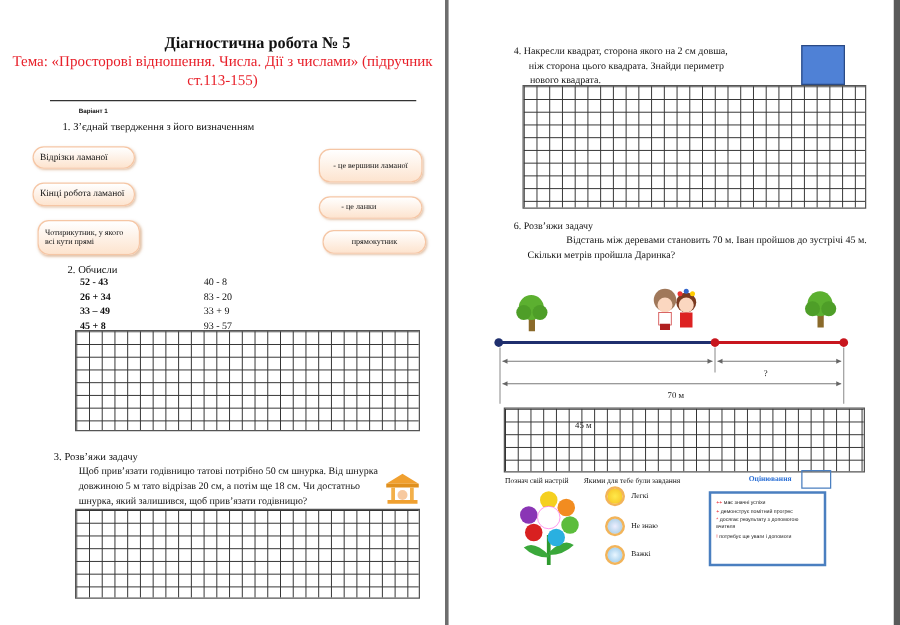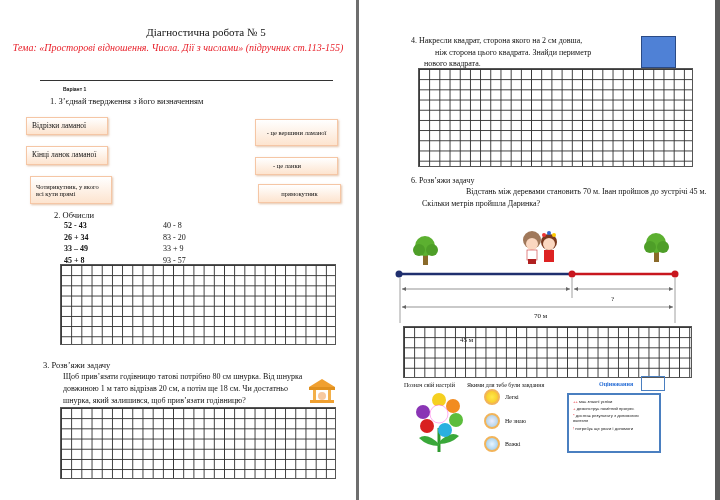--- a/index.html
+++ b/index.html
@@ -3,26 +3,26 @@
 <meta charset="utf-8">
 <style>
   html, body { margin:0; padding:0; }
   body { width:720px; height:500px; position:relative; overflow:hidden; background:#ffffff; font-family:"Liberation Serif", serif; color:#111; }
   .page { position:absolute; top:0; height:500px; background:#fff; }
   #page-left { left:0; width:356px; }
   #page-right { left:359px; width:356px; }
   .divider { position:absolute; left:356px; top:0; width:3px; height:500px; background:#6e6e6e; }
   .right-edge { position:absolute; left:715px; top:0; width:5px; height:500px; background:#5a5a5a; }
   .abs { position:absolute; }
-  .title { left:0; width:412px; top:26px; text-align:center; font-weight:normal; font-size:11px; }
-  .topic { left:0; width:356px; top:42px; text-align:center; color:#e8202a; font-size:10px;font-style:italic; }
+  .title { left:0; width:412px; top:26px; text-align:center; font-weight:bold; font-size:13px; }
+  .topic { left:0; width:356px; top:42px; text-align:center; color:#e8202a; font-size:12px; }
   .hr { left:40px; top:80px; width:293px; height:1px; background:#333; }
   .variant { left:63px; top:86px; font-size:5px; font-weight:bold; font-family:"Liberation Sans", sans-serif; }
   .task-title { font-size:8.5px; }
-  .box { position:absolute; border:1px solid #f5c6a5; border-radius:0; background:linear-gradient(#fff, #fde4cf); box-shadow:1px 1px 2px rgba(200,140,90,0.5); font-size:7.5px; padding:3px 5px; box-sizing:border-box; display:flex; align-items:center; line-height:1.15; }
+  .box { position:absolute; border:1px solid #f5c6a5; border-radius:9px; background:linear-gradient(#fff, #fde4cf); box-shadow:1px 1px 2px rgba(200,140,90,0.5); font-size:7.5px; padding:3px 5px; box-sizing:border-box; display:flex; align-items:center; line-height:1.15; }
   .calc { font-size:8px; line-height:11.5px; }
   .grid { position:absolute; border:1px solid #555;
     background-image:linear-gradient(to right, #333 1px, transparent 1px), linear-gradient(to bottom, #333 1px, transparent 1px);
     background-size:10.2px 10.2px; box-sizing:border-box; }
   .task-text { font-size:8px; line-height:12px; }
   .blue-square { left:282px; top:36px; width:33px; height:30px; background:#4f81d6; border:1px solid #2a4a85; }
   .small-label { font-size:6px; font-family:"Liberation Serif", serif; }
   .legend-box { left:208px; top:393px; width:94px; height:60px; border:2px solid #4a7fc0; box-sizing:border-box; padding:3px 4px; font-size:4.2px; font-family:"Liberation Sans", sans-serif; line-height:7px; color:#222; }
   .legend-box .mark { color:#e8202a; }
   .eval-title { left:240px; top:381px; font-size:6px; color:#2a6fd6; font-weight:bold; }
@@ -36,21 +36,21 @@
   <div class="abs title">Діагностична робота № 5</div>
   <div class="abs topic">Тема:  «Просторові відношення. Числа. Дії з числами» (підручник ст.113-155)</div>
   <div class="abs hr"></div>
   <div class="abs variant">Варіант 1</div>
   <div class="abs task-title" style="left:50px; top:96px;">1.  З’єднай твердження з його визначенням</div>
 
   <div class="box" style="left:26px; top:117px; width:82px; height:18px;">
       <span>Відрізки ламаної</span>
     </div>
   <div class="box" style="left:26px; top:146px; width:82px; height:19px;">
-      <span>Кінці ланок ламаної</span>
+      <span>Кінці робота ламаної</span>
     </div>
   <div class="box" style="left:30px; top:176px; width:82px; height:28px; font-size:6.5px;">
       <span>Чотирикутник, у якого всі кути прямі</span>
     </div>
 
   <div class="box" style="left:255px; top:119px; width:83px; height:27px; font-size:6.5px; justify-content:center; text-align:center;">
       <span>-    це вершини ламаної</span>
     </div>
   <div class="box" style="left:255px; top:157px; width:83px; height:18px; font-size:6.5px;">
       <span style="padding-left:12px;">-   це ланки</span>
@@ -68,45 +68,45 @@
   </div>
   <div class="abs calc" style="left:163px; top:220px;">
     <div>40 - 8</div>
     <div>83 - 20</div>
     <div>33 + 9</div>
     <div>93 - 57</div>
   </div>
   <div class="grid" style="left:60px; top:264px; width:276px; height:81px;"></div>
 
   <div class="abs task-title" style="left:43px; top:360px;">3.  Розв’яжи задачу</div>
-  <div class="abs task-text" style="left:63px; top:371px; width:248px;">Щоб прив’язати годівницю татові потрібно 80 см шнурка. Від шнурка довжиною 1 м тато відрізав 20 см, а потім ще 18 см. Чи достатньо шнурка, який залишився, щоб прив’язати годівницю?</div>
+  <div class="abs task-text" style="left:63px; top:371px; width:248px;">Щоб прив’язати годівницю татові потрібно 50 см шнурка. Від шнурка довжиною 5 м тато відрізав 20 см, а потім ще 18 см. Чи достатньо шнурка, який залишився, щоб прив’язати годівницю?</div>
   <div class="abs" style="left:307px; top:377px; width:30px; height:28px;">
     <svg width="30" height="28" viewBox="0 0 30 28">
       <polygon points="2,10 15,2 28,10" fill="#f0a030"></polygon>
       <rect x="2" y="10" width="26" height="3" fill="#e0901e"></rect>
       <rect x="6" y="13" width="3" height="10" fill="#f3b04a"></rect>
       <rect x="21" y="13" width="3" height="10" fill="#f3b04a"></rect>
       <circle cx="15" cy="19" r="4" fill="#f7c9a0"></circle>
       <rect x="3" y="23" width="24" height="3" fill="#f0a030"></rect>
     </svg>
   </div>
   <div class="grid" style="left:60px; top:407px; width:276px; height:72px;"></div>
 </div>
 
 <div class="divider"></div>
 
 <div class="page" id="page-right">
   <div class="abs task-text" style="left:52px; top:35px;">4.  Накресли квадрат, сторона якого на 2 см довша,</div>
-  <div class="abs task-text" style="left:76px; top:47px;text-align:center;">ніж сторона цього квадрата. Знайди периметр</div>
+  <div class="abs task-text" style="left:64px; top:47px;text-align:center;">ніж сторона цього квадрата. Знайди периметр</div>
   <div class="abs task-text" style="left:65px; top:58px;">нового квадрата.</div>
   <div class="abs blue-square" style="background: rgb(79, 129, 214);"></div>
   <div class="grid" style="left:59px; top:68px; width:275px; height:99px;"></div>
 
   <div class="abs task-text" style="left:52px; top:175px;">6.  Розв’яжи задачу</div>
-  <div class="abs task-text" style="left:75px; top:186px;padding-left:32px;">Відстань між деревами становить 70 м. Іван пройшов до зустрічі  45 м.</div>
+  <div class="abs task-text" style="left:62px; top:186px;padding-left:32px;">Відстань між деревами становить 70 м. Іван пройшов до зустрічі  45 м.</div>
   <div class="abs task-text" style="left:63px; top:198px;">Скільки метрів пройшла Даринка?</div>
 
   <svg class="abs" style="left:20px; top:228px;" width="320" height="100">
     <g>
       <rect x="44" y="25" width="5" height="12" fill="#8a6a2a"></rect>
       <circle cx="46" cy="18" r="10" fill="#5cb030"></circle>
       <circle cx="40" cy="22" r="6" fill="#4e9e28"></circle>
       <circle cx="53" cy="22" r="6" fill="#4e9e28"></circle>
     </g>
     <g>

